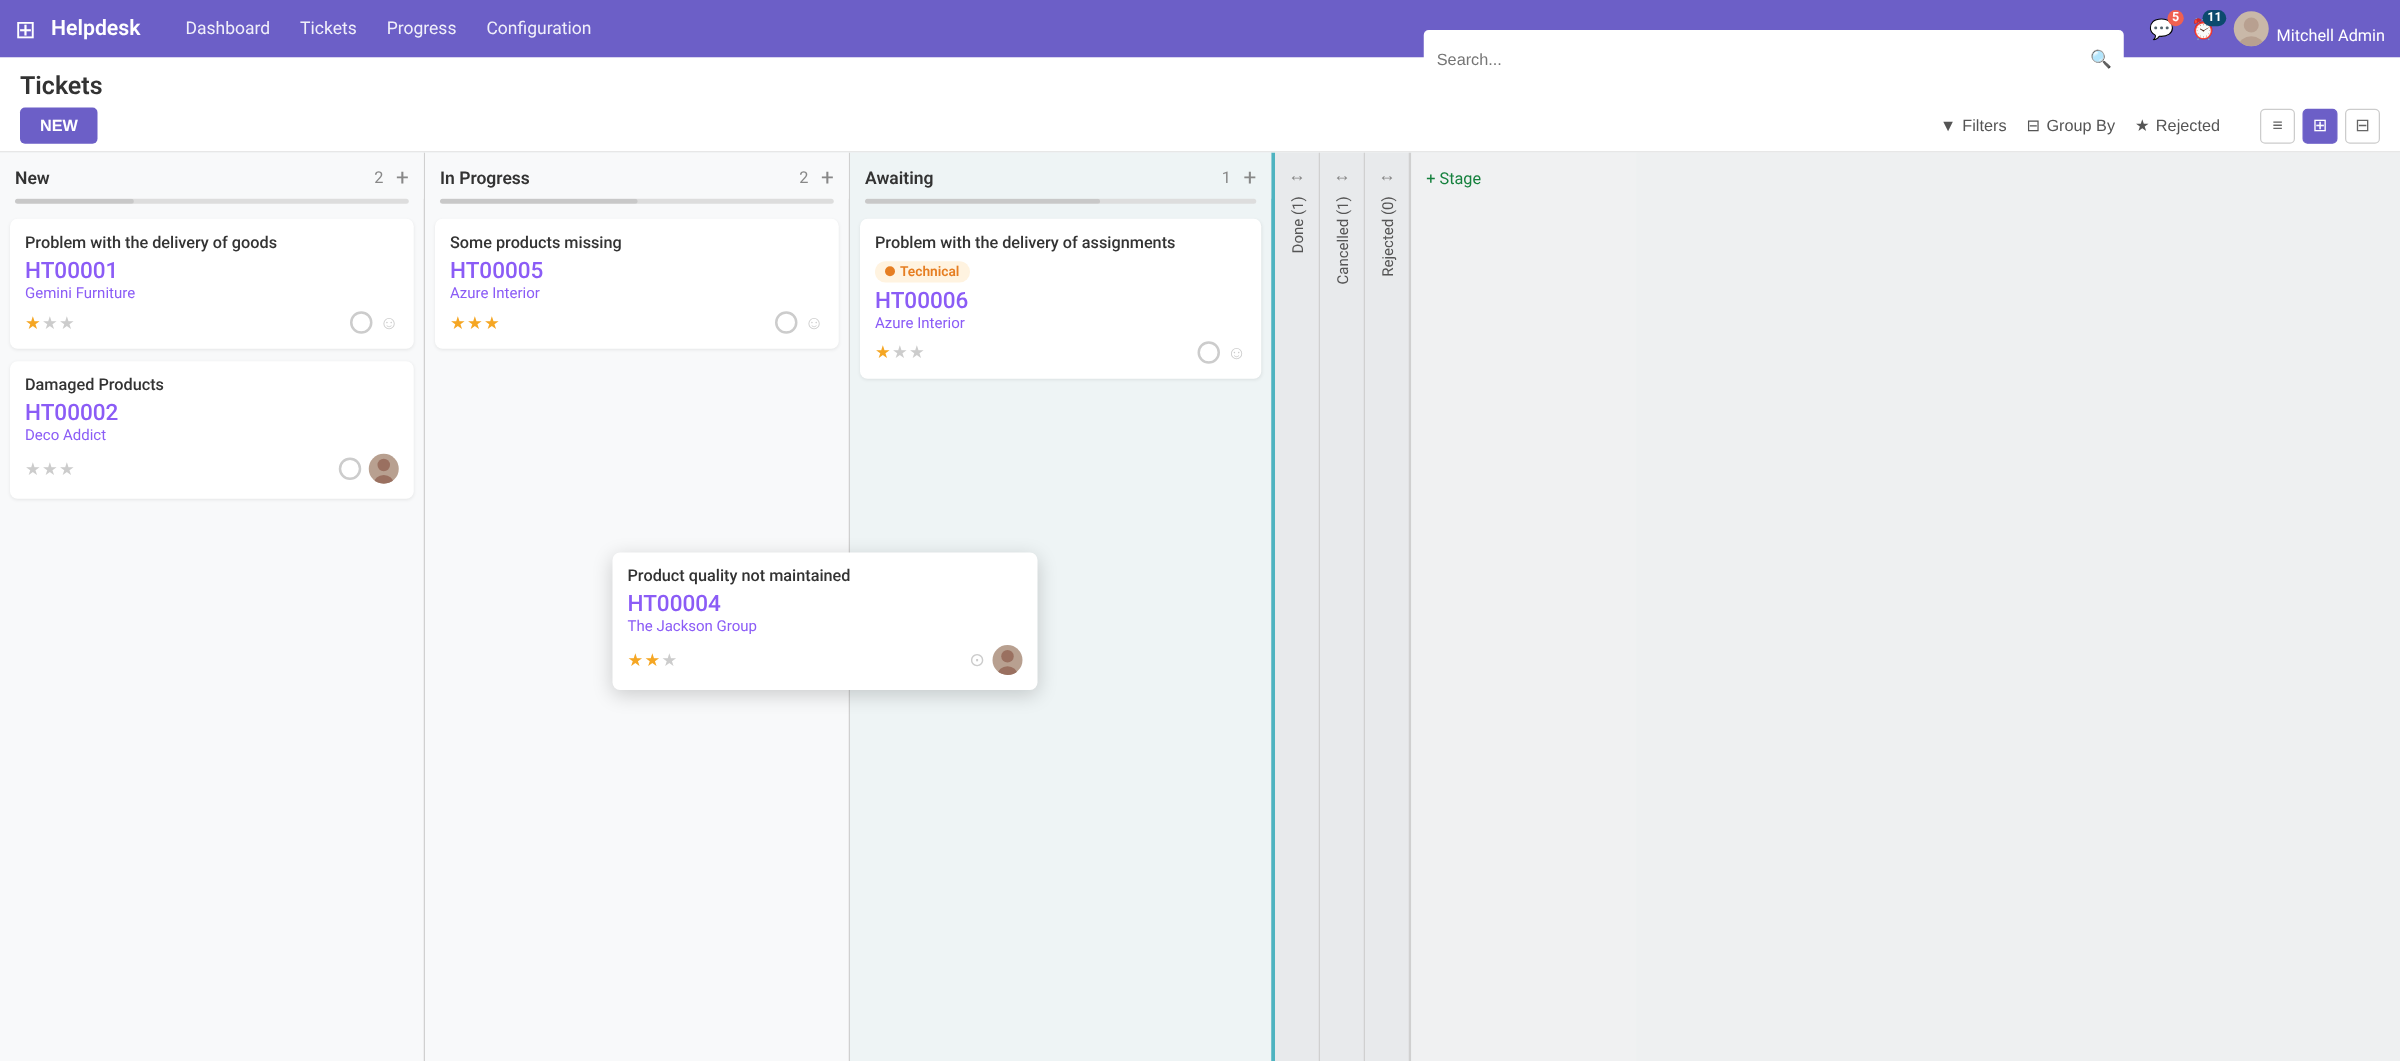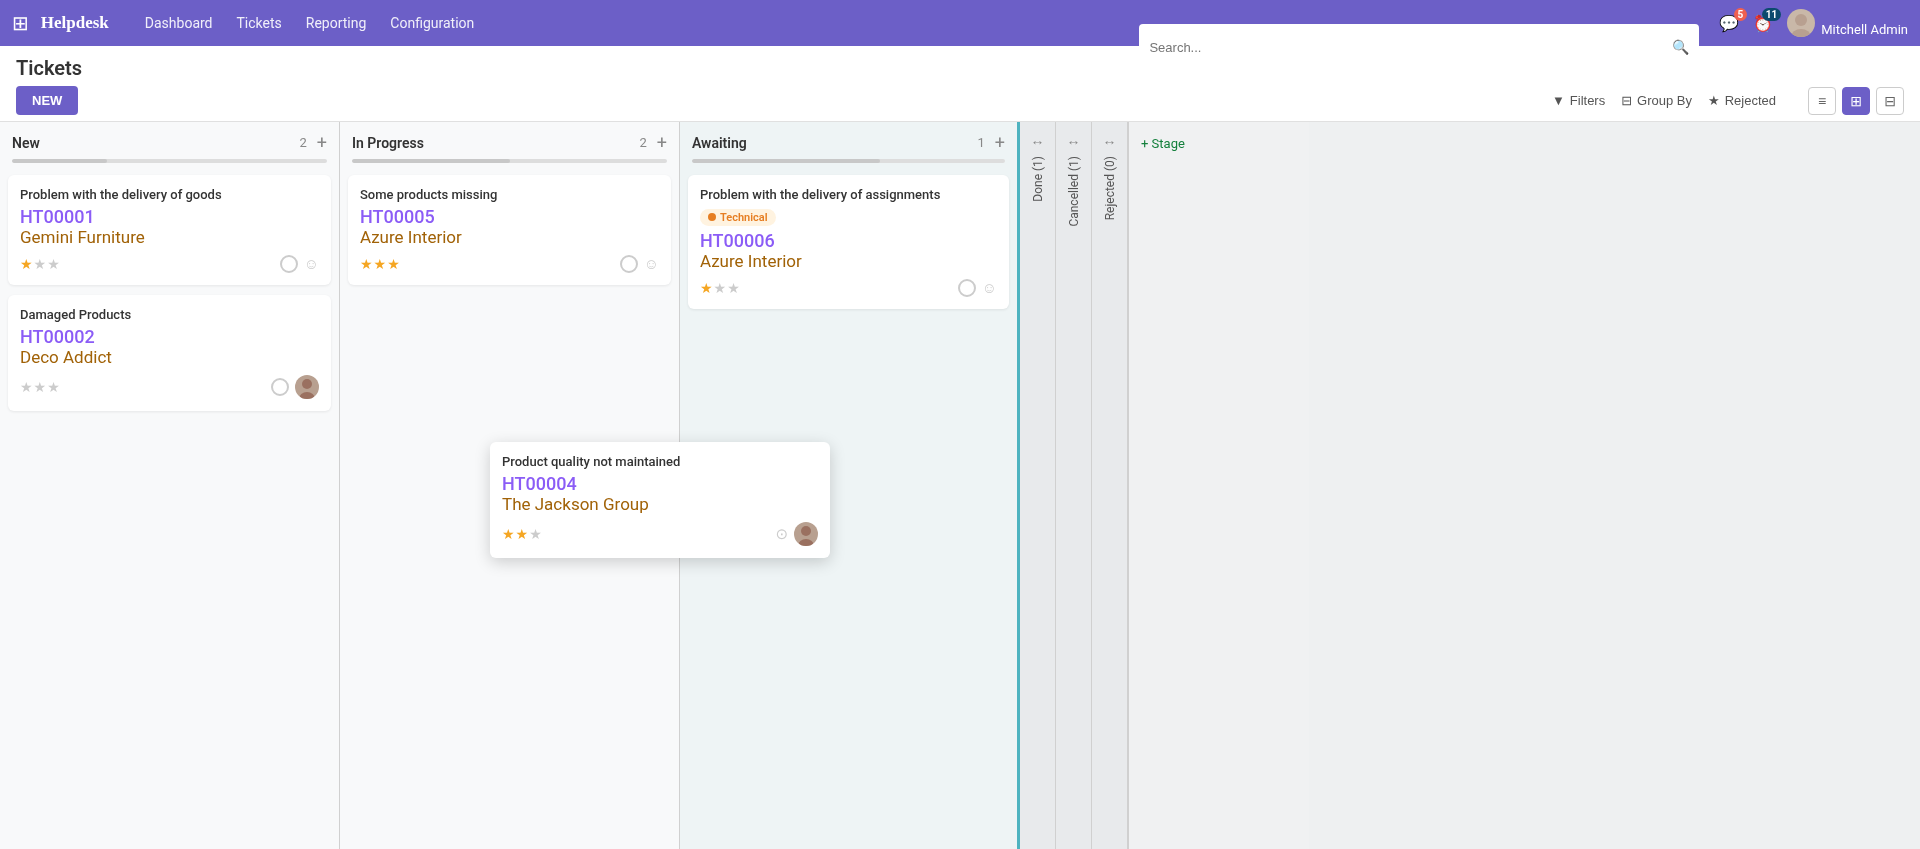--- a/index.html
+++ b/index.html
@@ -9,21 +9,21 @@
     .top-nav {
       background: #6c5fc7;
       height: 46px;
       display: flex;
       align-items: center;
       padding: 0 12px;
       gap: 8px;
       color: white;
     }
     .top-nav .app-grid { font-size: 20px; cursor: pointer; margin-right: 4px; }
-    .top-nav .app-name { font-size: 17px; font-weight: 600; margin-right: 20px; font-family: Liberation Serif, serif; }
+    .top-nav .app-name { font-size: 17px; font-weight: 600; margin-right: 20px; }
     .top-nav .nav-link { font-size: 14px; color: rgba(255,255,255,0.9); cursor: pointer; padding: 0 8px; }
     .top-nav .spacer { flex: 1; }
     .top-nav .search-bar {
       background: white;
       border-radius: 4px;
       padding: 16px 10px;
       display: flex;
       align-items: center;
       width: 560px;
       color: #888;
@@ -122,21 +122,21 @@
       background: white;
       border-radius: 6px;
       padding: 12px;
       margin-bottom: 10px;
       box-shadow: 0 1px 3px rgba(0,0,0,0.08);
       cursor: pointer;
       position: relative;
     }
     .card-title { font-size: 13px; font-weight: 500; color: #333; margin-bottom: 4px; }
     .card-id { font-size: 18px; color: #8b5cf6; font-weight: 500; }
-    .card-company { font-size: 17px; color: #a16207; margin-bottom: 8px; }
+    .card-company { font-size: 12px; color: #8b5cf6; margin-bottom: 8px; }
     .card-footer { display: flex; align-items: center; gap: 6px; margin-top: 8px; }
     .stars { display: flex; gap: 1px; font-size: 14px; }
     .star-filled { color: #f5a623; }
     .star-empty { color: #ccc; }
     .card-icons { margin-left: auto; display: flex; gap: 6px; align-items: center; }
     .circle-icon { width: 18px; height: 18px; border-radius: 50%; border: 2px solid #ccc; cursor: pointer; }
     .smiley { font-size: 15px; color: #ccc; cursor: pointer; }
     .card-tag {
       display: inline-flex; align-items: center; gap: 4px;
       background: #fff3e0; border-radius: 10px; padding: 2px 8px;
@@ -203,21 +203,21 @@
     .add-stage-btn { font-size: 13px; color: #15803d; cursor: pointer; }
   </style>
 </head>
 <body>
 
 <nav class="top-nav">
   <span class="app-grid">⊞</span>
   <span class="app-name">Helpdesk</span>
   <span class="nav-link">Dashboard</span>
   <span class="nav-link">Tickets</span>
-  <span class="nav-link">Reporting</span>
+  <span class="nav-link">Progress</span>
   <span class="nav-link">Configuration</span>
   <div class="spacer"></div>
   <div class="top-nav search-bar">
     <input type="text" placeholder="Search..." style="">
     <span class="search-icon">🔍</span>
   </div>
   <div class="icons-right">
     <div class="icon-badge">
       <span>💬</span>
       <span class="badge">5</span>

